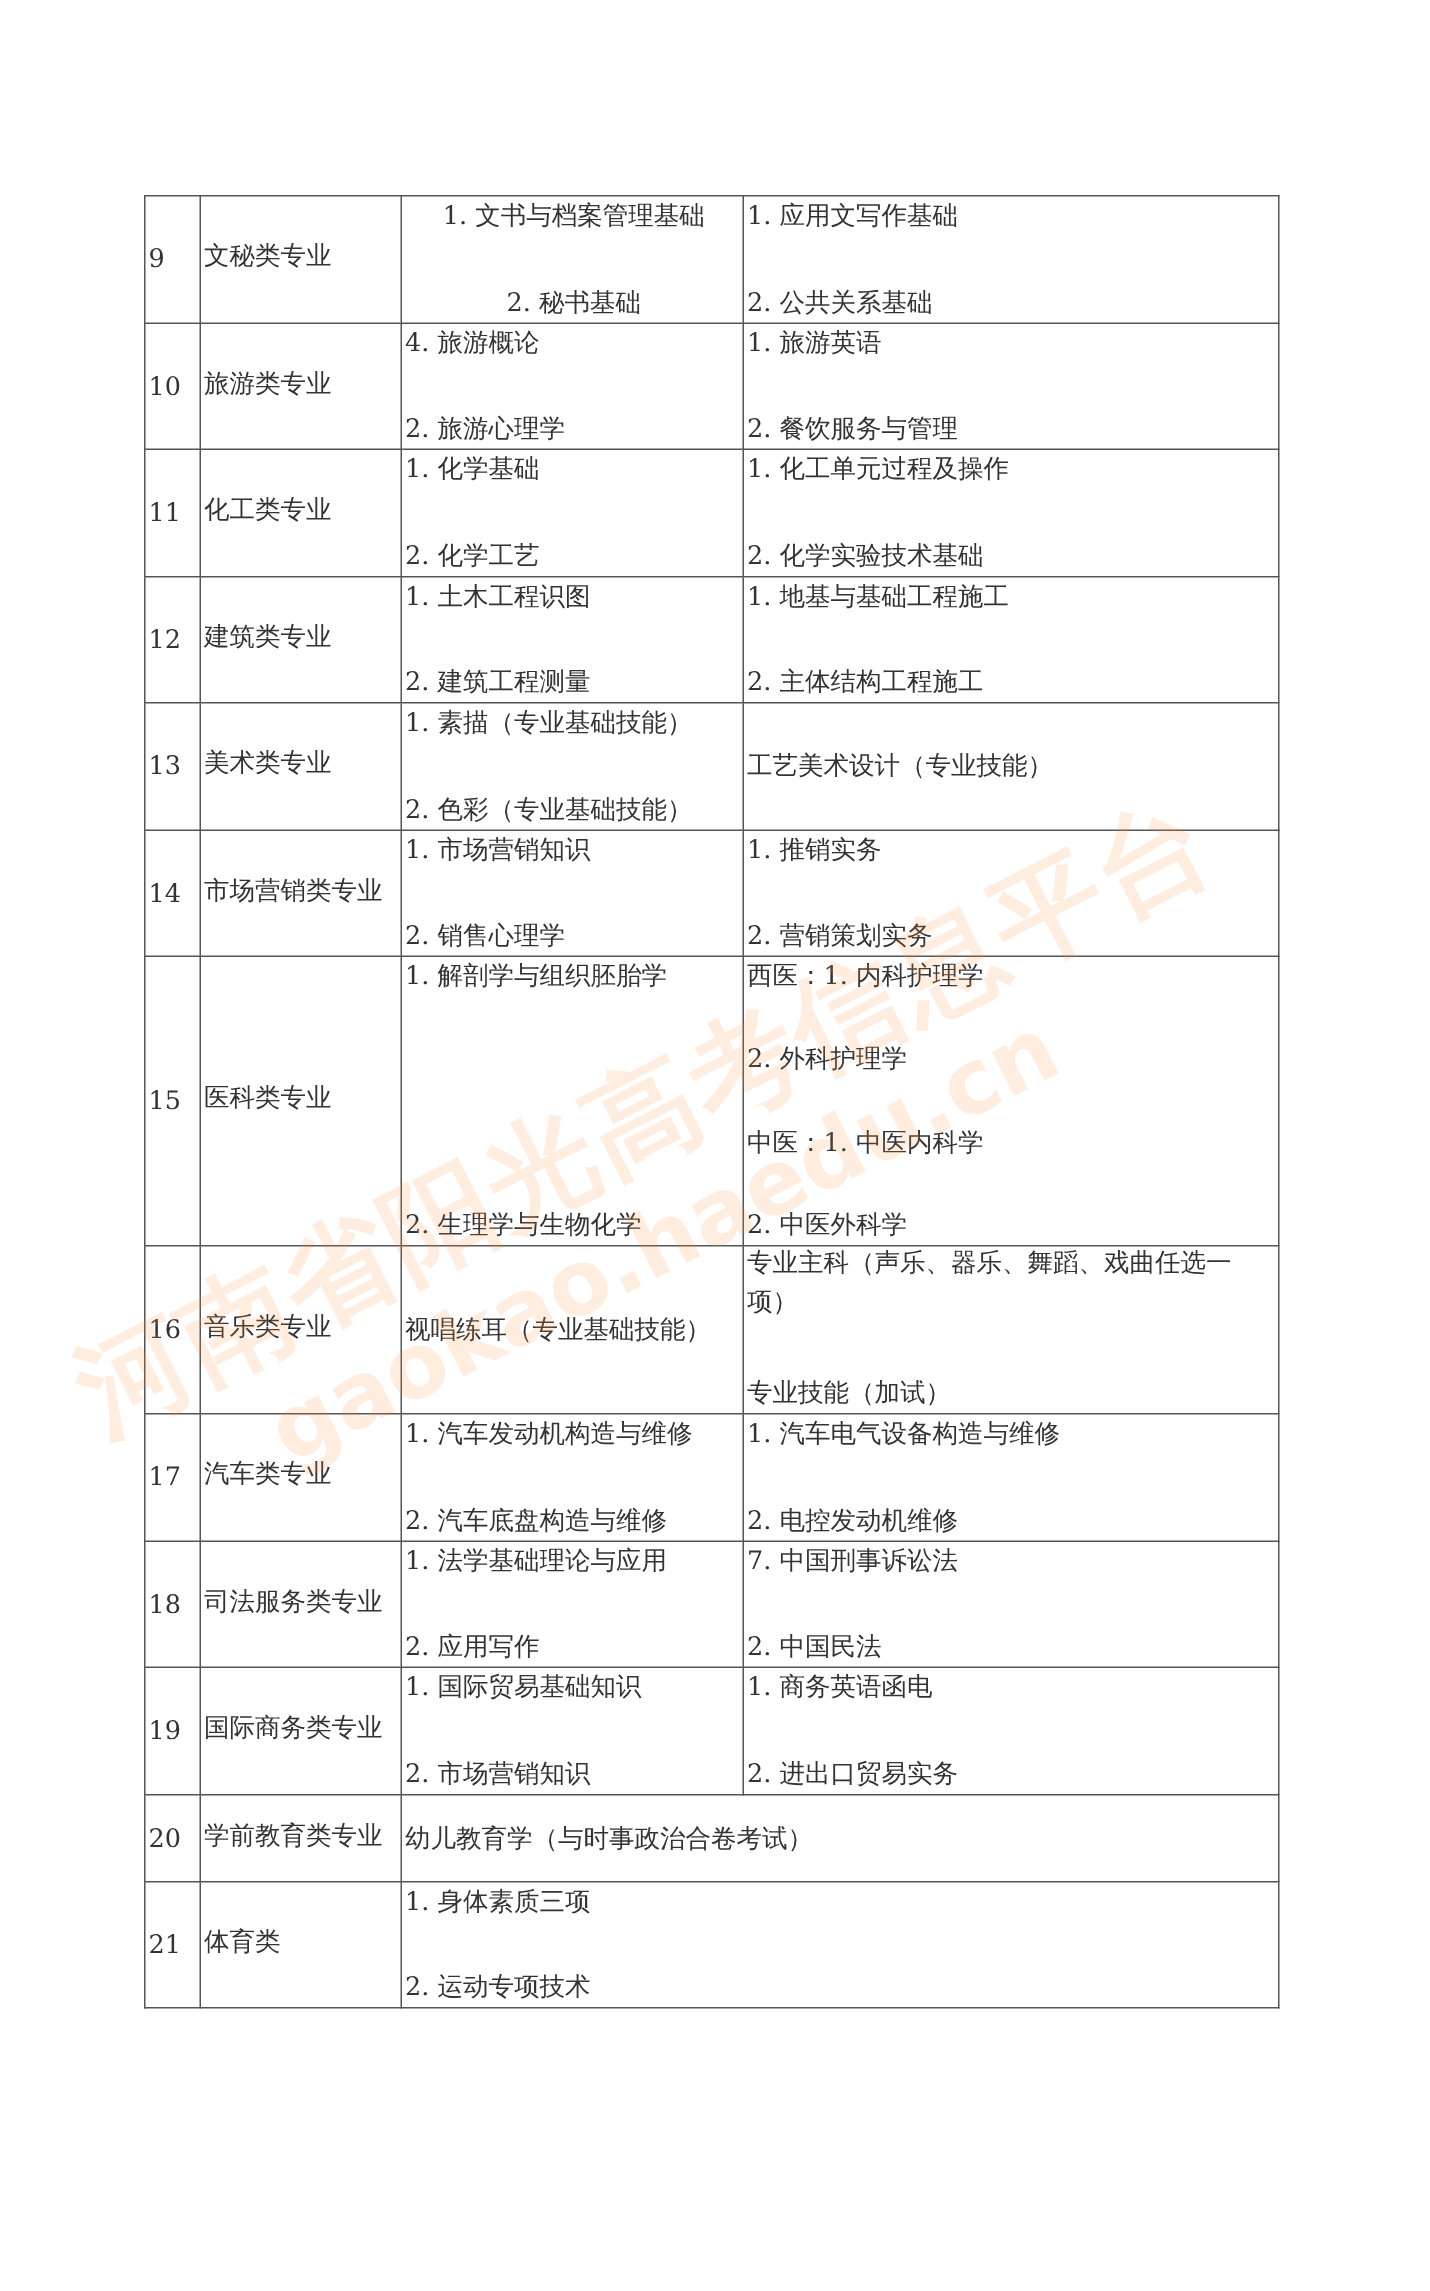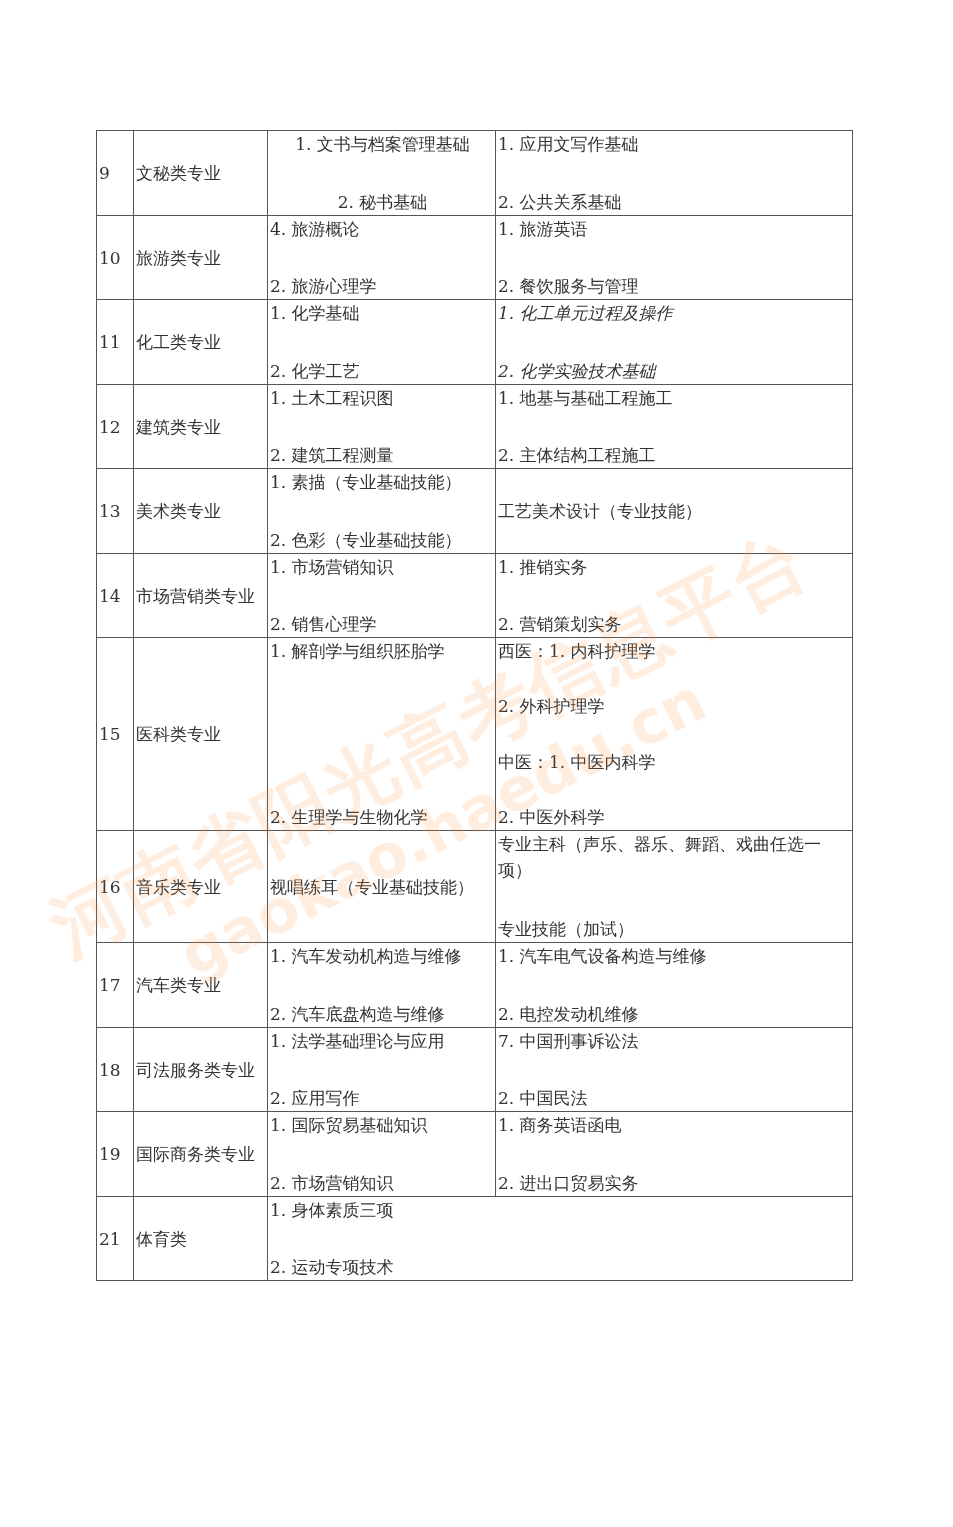--- a/index.html
+++ b/index.html
@@ -4,21 +4,21 @@
 <style>
   html, body { margin: 0; padding: 0; background: #ffffff; }
   body { width: 953px; height: 1527px; position: relative; overflow: hidden;
          font-family: "DejaVu Serif", "Liberation Serif", serif; color: #333; }
   table.subjects { position: absolute; left: 96px; top: 130px; width: 756px;
                    border-collapse: collapse; table-layout: fixed; font-size: 17px; }
   table.subjects td { border: 1.5px solid #555; vertical-align: middle; padding: 0 0 0 2px; line-height: 26px; }
   col.c-no { width: 37px; } col.c-name { width: 134px; } col.c-a { width: 228px; } col.c-b { width: 357px; }
   .cell-stack { display: flex; flex-direction: column; justify-content: space-between; height: 100%; }
   .line { display: block; white-space: nowrap; }
-  .wrap { white-space: normal; }
+  .wrap { white-space: normal; font-family: Liberation Mono, monospace; }
   .watermark { position: absolute; pointer-events: none; color: rgba(255,140,60,0.16);
                font-family: "DejaVu Sans", sans-serif; font-weight: bold; transform-origin: left bottom; }
   .wm1 { left: 80px; top: 880px; font-size: 74px; transform: rotate(-27deg); letter-spacing: 2px; }
   .wm2 { left: 200px; top: 920px; font-size: 60px; transform: rotate(-27deg); }
 </style>
 </head>
 <body>
 
 <table class="subjects">
   <colgroup>
@@ -62,21 +62,21 @@
       </tr>
       <tr style="height: 84px;">
         <td>11</td>
         <td class="wrap">化工类专业</td>
         <td style="height: 84px;">
           <div class="cell-stack" style="justify-content: space-between;">
             <span class="line">1. 化学基础</span>
             <span class="line">2. 化学工艺</span>
           </div>
         </td>
-        <td style="height: 84px; font-style: italic;">
+        <td style="height: 84px;">
           <div class="cell-stack" style="justify-content: space-between;">
             <span class="line">1. 化工单元过程及操作</span>
             <span class="line">2. 化学实验技术基础</span>
           </div>
         </td>
       </tr>
       <tr style="height: 83px;">
         <td>12</td>
         <td class="wrap">建筑类专业</td>
         <td style="height: 83px;">
@@ -194,20 +194,29 @@
         <td style="height: 84px;">
           <div class="cell-stack" style="justify-content: space-between;">
             <span class="line">1. 国际贸易基础知识</span>
             <span class="line">2. 市场营销知识</span>
           </div>
         </td>
         <td style="height: 84px;">
           <div class="cell-stack" style="justify-content: space-between;">
             <span class="line">1. 商务英语函电</span>
             <span class="line">2. 进出口贸易实务</span>
+          </div>
+        </td>
+      </tr>
+      <tr style="height: 57px;">
+        <td>20</td>
+        <td class="wrap">学前教育类专业</td>
+        <td colspan="2" style="height: 57px;">
+          <div class="cell-stack" style="justify-content: center;">
+            <span class="line">幼儿教育学（与时事政治合卷考试）</span>
           </div>
         </td>
       </tr>
       <tr style="height: 83px;">
         <td>21</td>
         <td class="wrap">体育类</td>
         <td colspan="2" style="height: 83px;">
           <div class="cell-stack" style="justify-content: space-between;">
             <span class="line">1. 身体素质三项</span>
             <span class="line">2. 运动专项技术</span>

